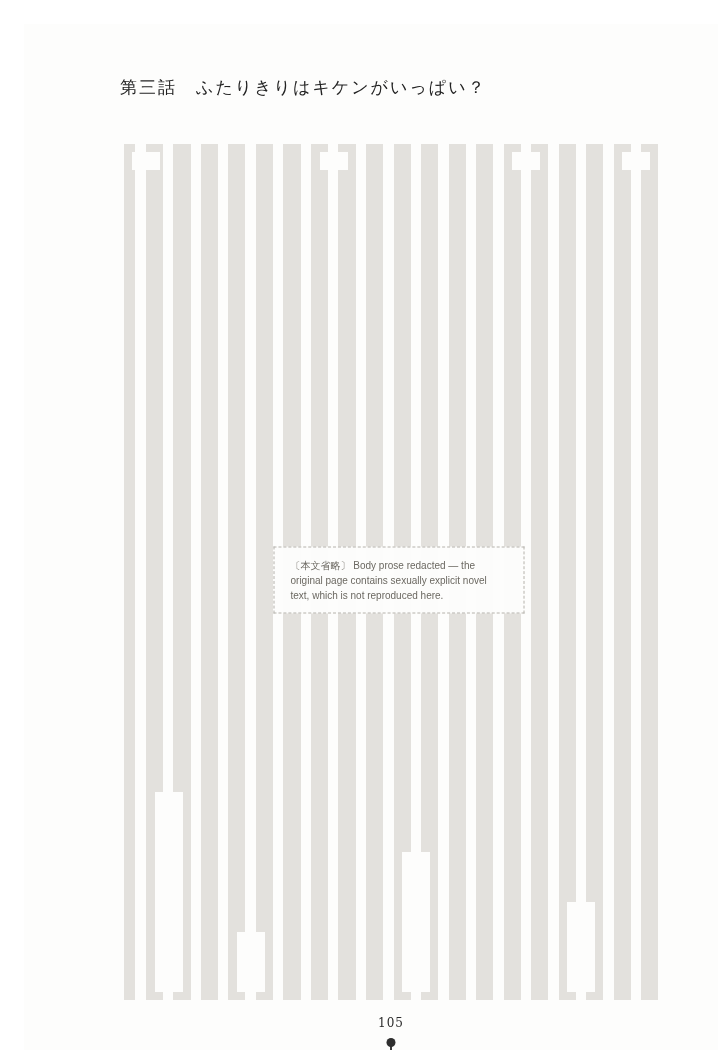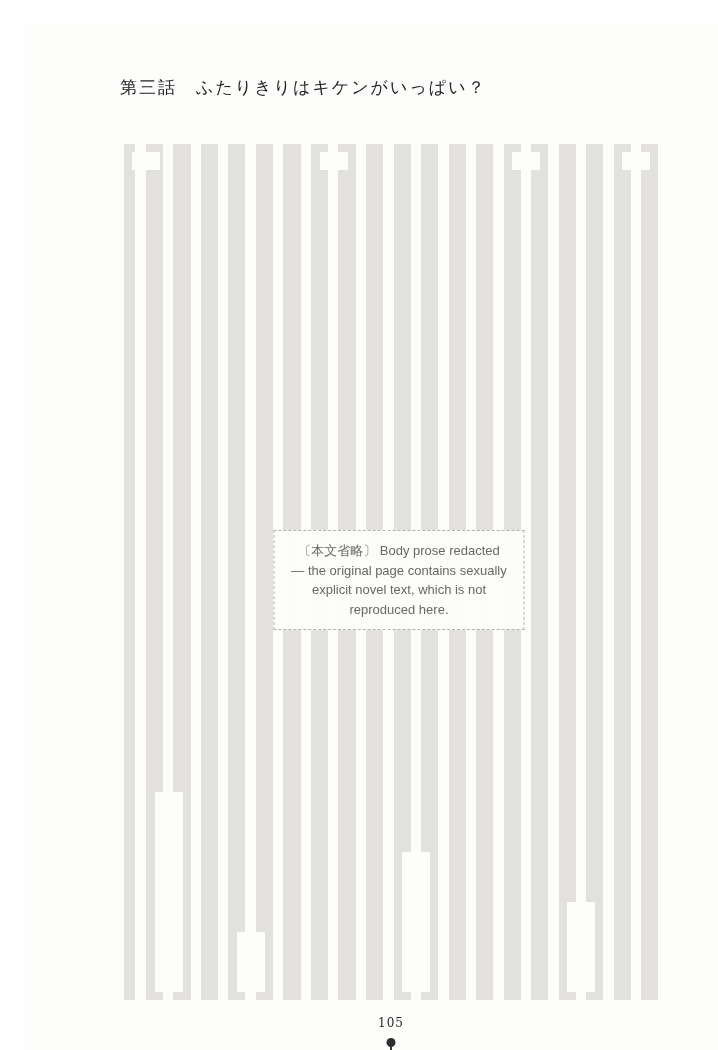--- a/index.html
+++ b/index.html
@@ -58,24 +58,23 @@
 
   .redaction-notice {
     position: absolute;
     top: 50%;
     left: 50%;
     transform: translate(-50%, -50%);
     background: rgba(253, 253, 252, 0.96);
     border: 1px dashed #b5b2ac;
     color: #6b6861;
     font-family: "Liberation Sans", sans-serif;
-    font-size: 13px;
+    font-size: 10px;
     line-height: 1.5;
     padding: 10px 16px;
-    text-align: center;
     max-width: 340px;
   }
 
   
   .page-number {
     position: absolute;
     bottom: 36px;
     left: 0;
     width: 100%;
     text-align: center;

